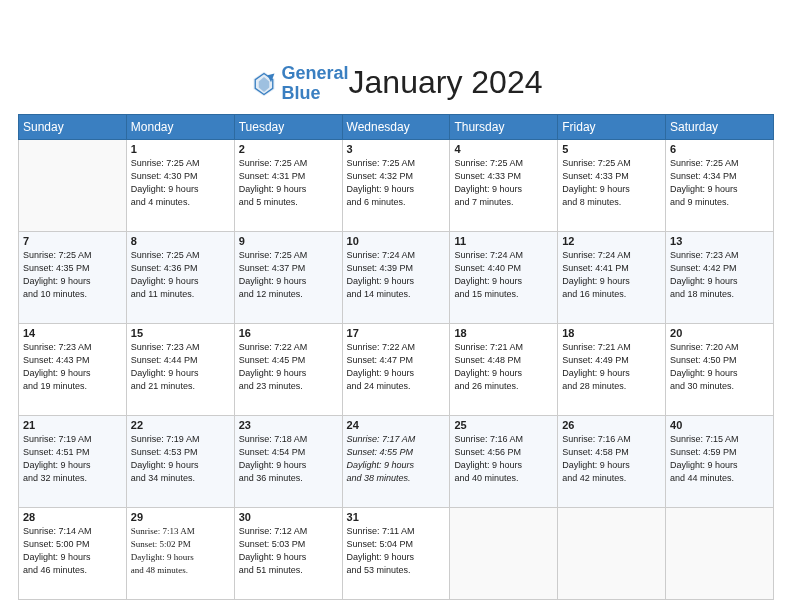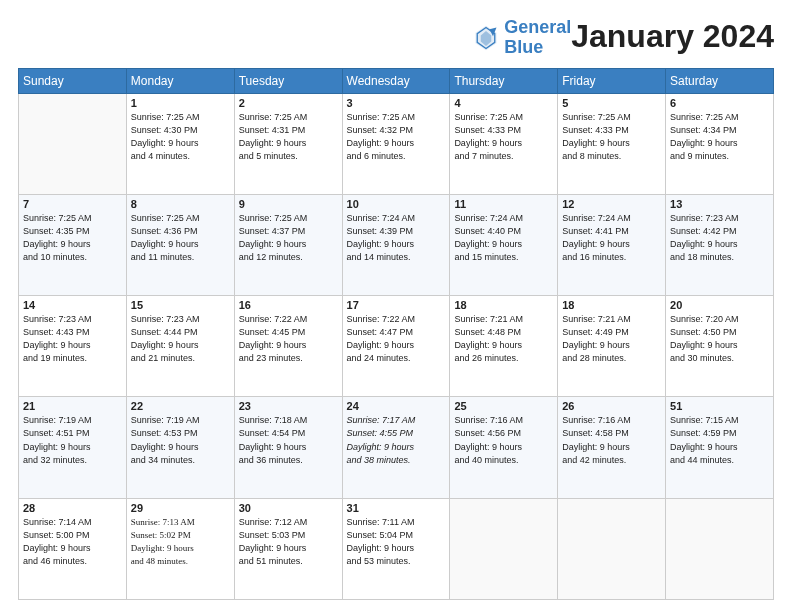--- a/index.html
+++ b/index.html
@@ -12,23 +12,24 @@
     }
     .page {
       width: 792px;
       height: 612px;
       padding: 18px 18px 12px 18px;
       display: flex;
       flex-direction: column;
     }
     .header {
       display: flex;
-      justify-content: flex-end;
+      justify-content: center;
       align-items: flex-start;
       margin-bottom: 10px;
+      margin-top: 46px;
     }
     .logo {
       display: flex;
       align-items: center;
       gap: 4px;
     }
     .logo-text {
       font-size: 18px;
       font-weight: bold;
       color: #1a1a2e;
@@ -39,21 +40,21 @@
     }
     .logo-icon {
       width: 28px;
       height: 28px;
     }
     .title-block {
       text-align: right;
     }
     .calendar-title {
       font-size: 32px;
-      font-weight: bold;
+      font-weight: normal;
       color: #222;
     }
     .calendar-subtitle {
       font-size: 15px;
       color: #444;
       margin-top: 2px;
     }
     .calendar-table {
       width: 100%;
       border-collapse: collapse;
@@ -315,21 +316,21 @@
 and 40 minutes.</div>
           </td>
           <td>
             <span class="day-num">26</span>
             <div class="day-info" style="white-space: pre-line;">Sunrise: 7:16 AM
 Sunset: 4:58 PM
 Daylight: 9 hours
 and 42 minutes.</div>
           </td>
           <td>
-            <span class="day-num">51</span>
+            <span class="day-num">40</span>
             <div class="day-info" style="white-space: pre-line;">Sunrise: 7:15 AM
 Sunset: 4:59 PM
 Daylight: 9 hours
 and 44 minutes.</div>
           </td>
         </tr>
         <tr>
           <td>
             <span class="day-num">28</span>
             <div class="day-info" style="white-space: pre-line;">Sunrise: 7:14 AM

